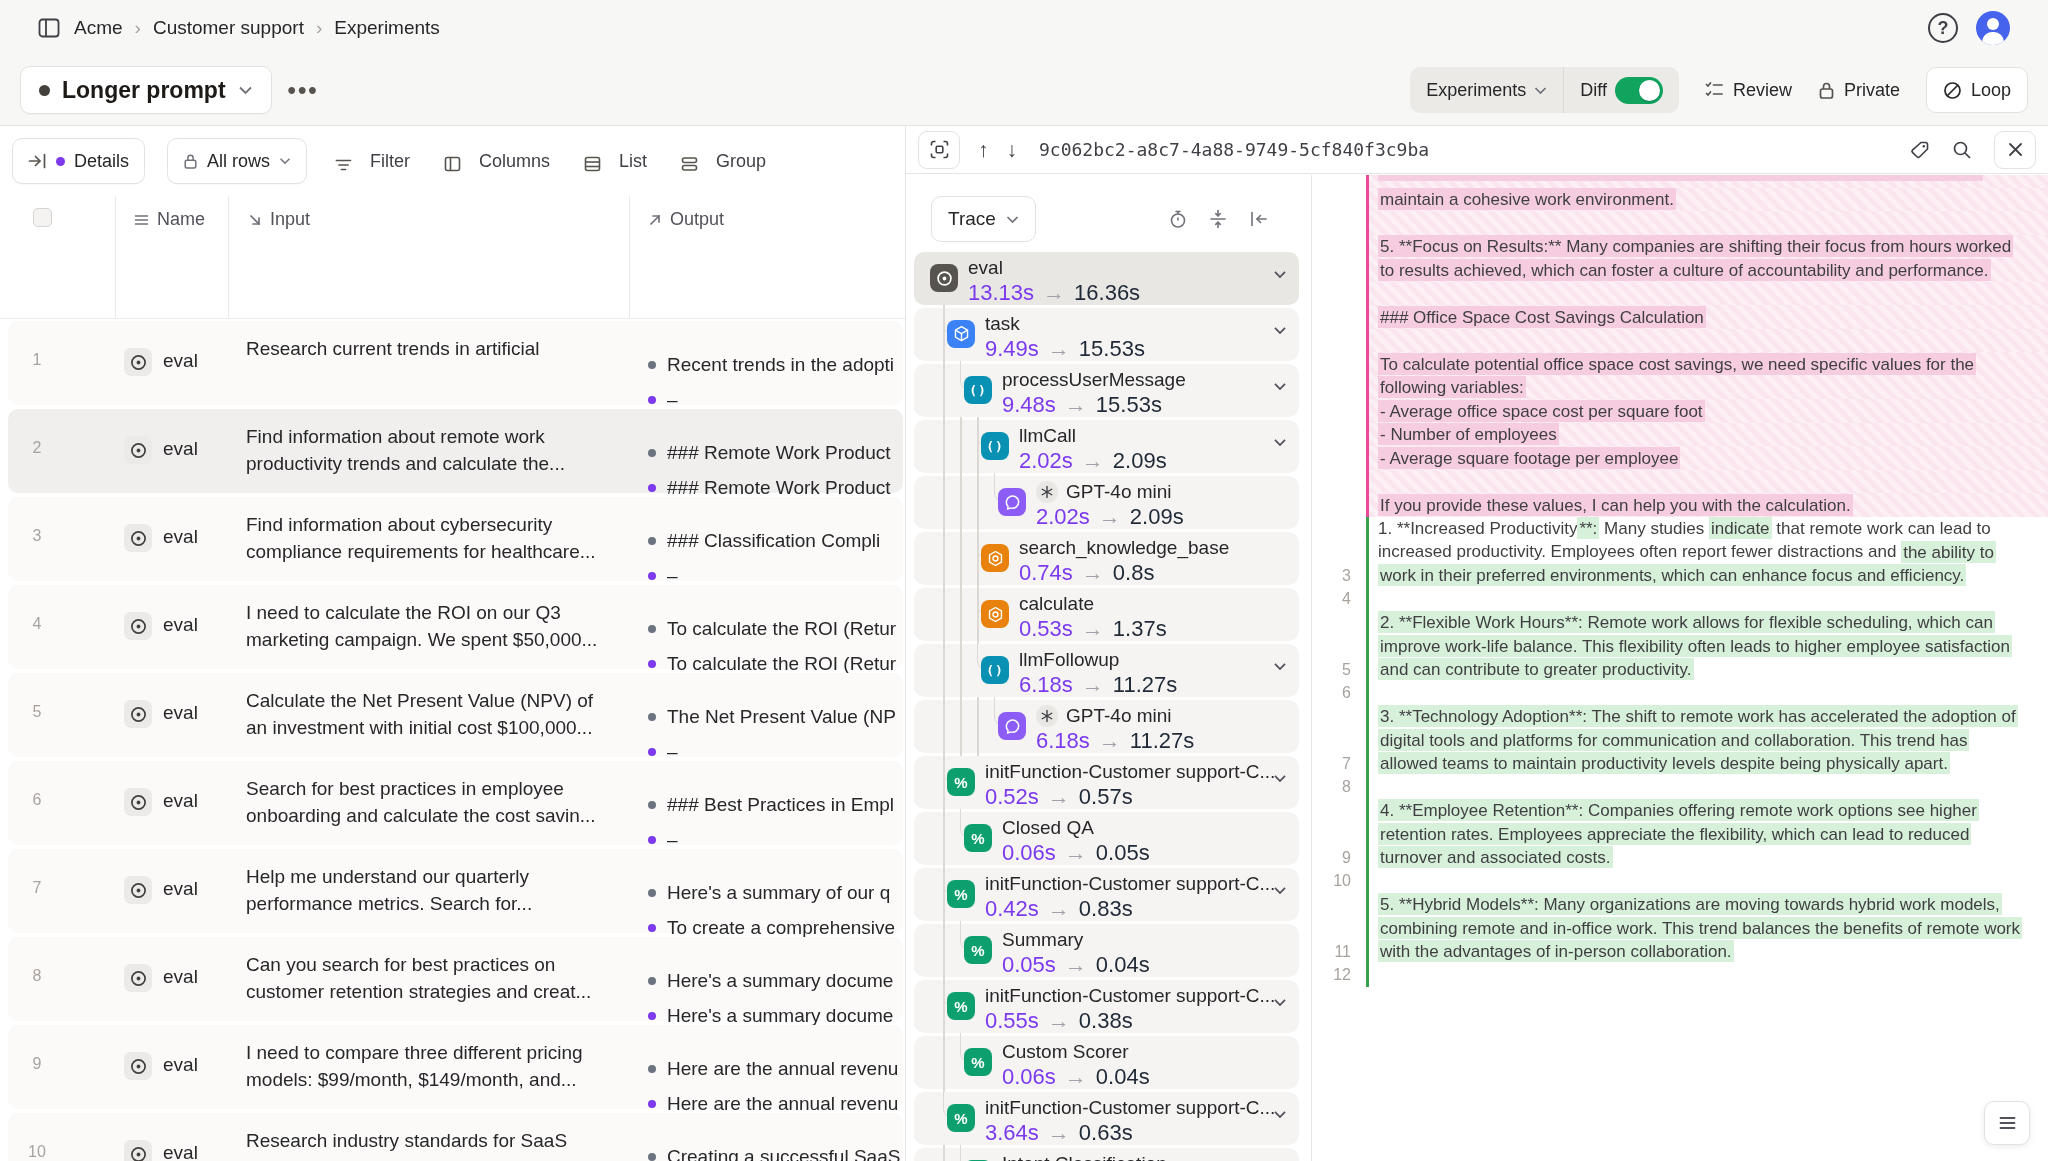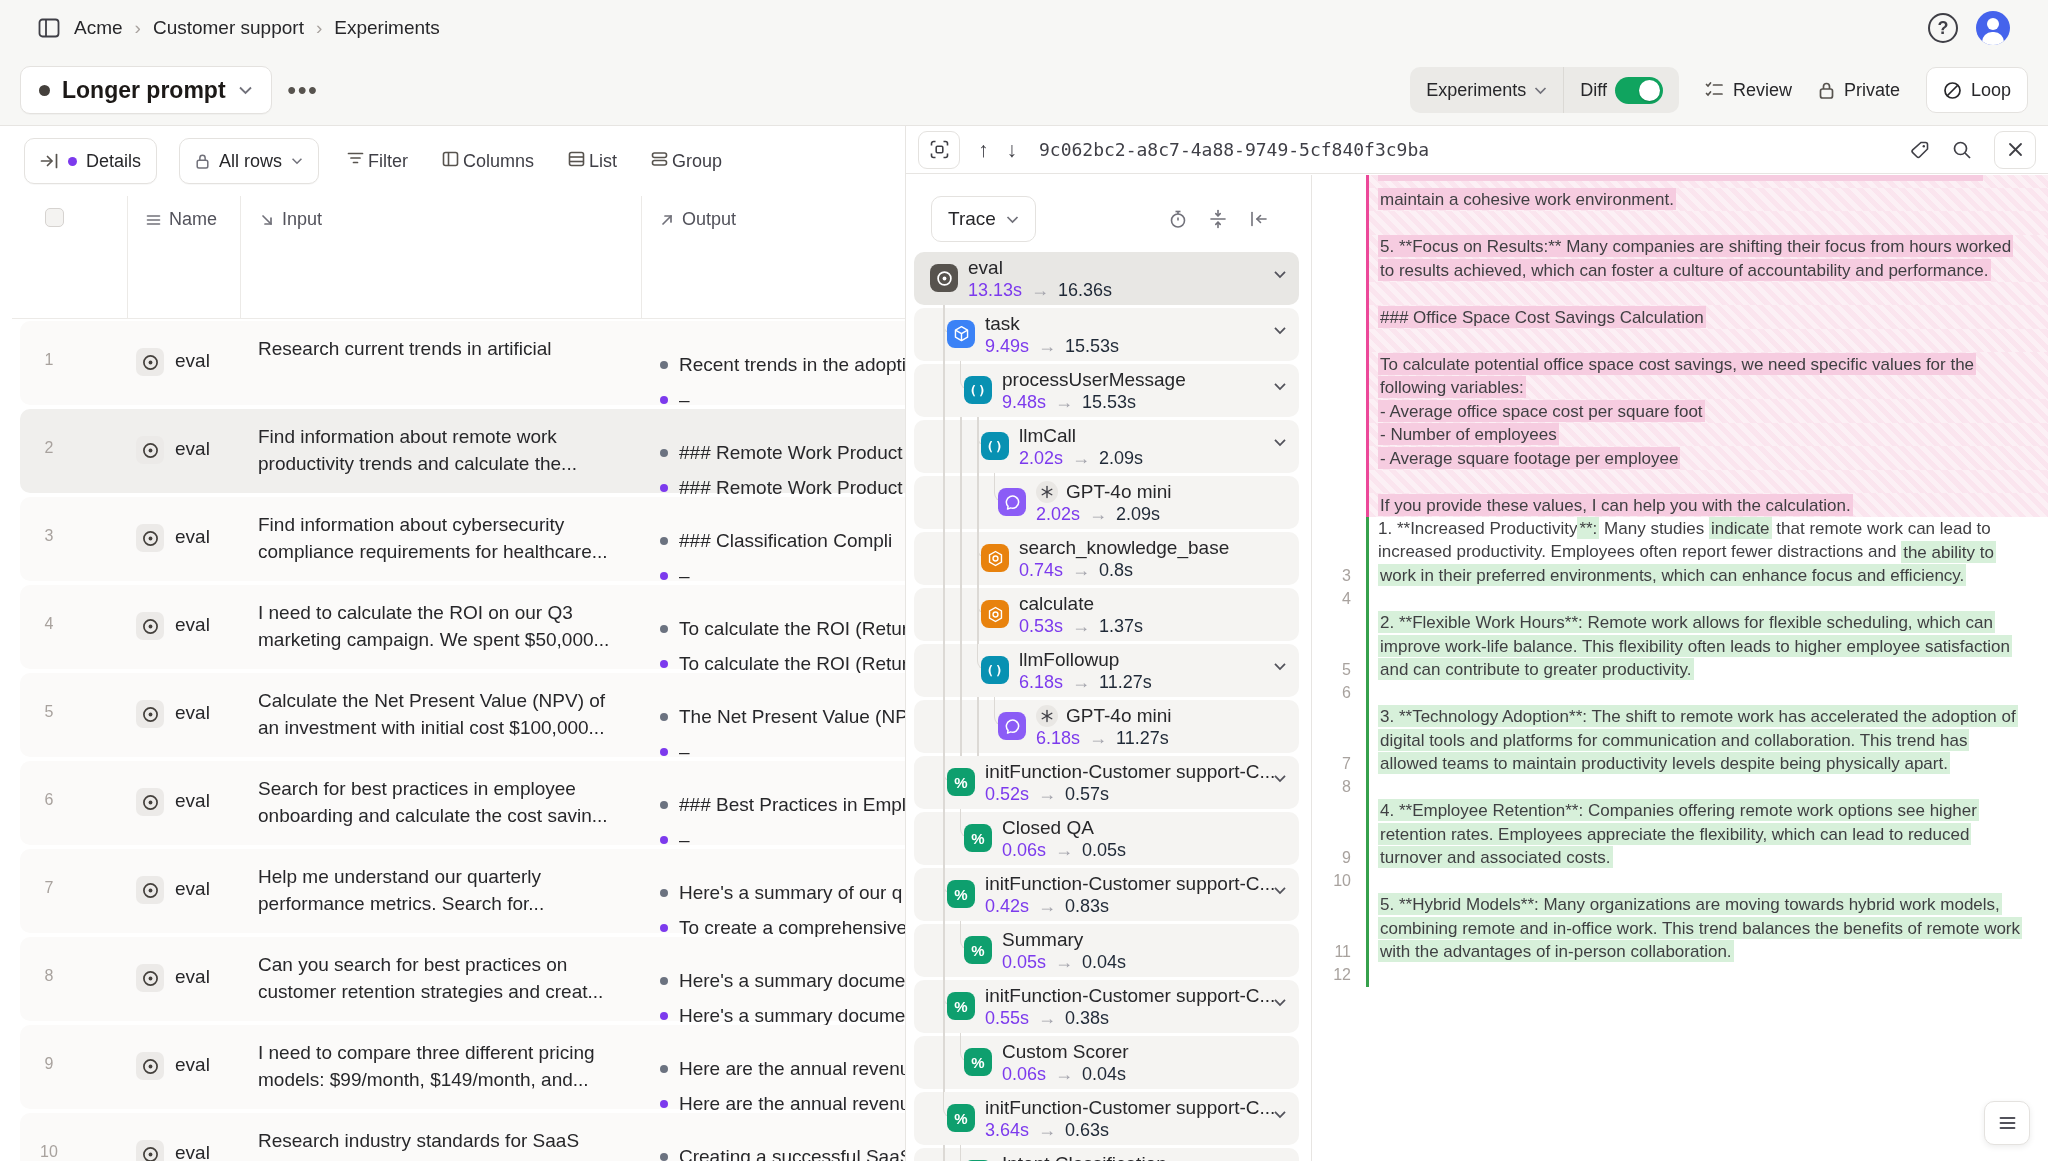--- a/index.html
+++ b/index.html
@@ -28,25 +28,25 @@
   .seg { display:flex; align-items:center; gap:8px; padding:0 16px; font-size:18px; font-weight:500; color:#27272a; height:100%; }
   .seg-div { width:1px; height:100%; background:#dbd9d5; }
   .toggle { width:48px; height:27px; border-radius:14px; background:#10a45f; position:relative; }
   .toggle .knob { position:absolute; width:21px; height:21px; border-radius:50%; background:#fff; top:3px; right:3px; box-shadow:0 1px 2px rgba(0,0,0,.2); }
   .txt-btn { display:flex; align-items:center; gap:9px; font-size:18px; font-weight:500; color:#27272a; }
   .txt-btn svg, .seg svg { color:#57534e; }
   .loop-btn { display:flex; align-items:center; gap:9px; font-size:18px; font-weight:500; color:#27272a; background:#fff; border:1px solid #e4e2df; border-radius:10px; height:46px; padding:0 16px; }
 
   
   .content { position:absolute; top:125px; left:0; right:0; bottom:0; background:#fff; border-top:1px solid #e7e5e2; }
-  .left-pane { position:absolute; left:0; top:0; width:905px; bottom:0; overflow:hidden;margin-left:12px; }
+  .left-pane { position:absolute; left:0; top:0; width:905px; bottom:0; overflow:hidden; }
 
   .toolbar { position:absolute; top:12px; left:12px; display:flex; align-items:center; gap:22px; }
   .tb-btn { display:flex; align-items:center; gap:9px; height:46px; padding:0 15px; background:#fff; border:1px solid #e4e2df; border-radius:10px; font-size:18px; font-weight:500; color:#27272a; box-shadow:0 1px 1px rgba(0,0,0,.03); }
-  .tb-flat { display:flex; align-items:flex-start; gap:4px; font-size:18px; font-weight:500; color:#3f3f46; padding:0 6px; }
+  .tb-flat { display:flex; align-items:flex-end; gap:18px; font-size:18px; font-weight:500; color:#3f3f46; padding:0 6px; }
   .tb-flat svg, .tb-btn svg { color:#57534e; }
   .purple-dot { width:9px; height:9px; border-radius:50%; background:#7c3aed; }
 
   
   .th { position:absolute; top:70px; left:0; right:0; height:123px; border-bottom:1px solid #eceae7; }
   .th .vline { position:absolute; top:0; bottom:0; width:1px; background:#eceae7; }
   .th-label { position:absolute; top:13px; display:flex; align-items:center; gap:8px; font-size:18px; font-weight:500; color:#52525b; }
   .th-label svg { color:#71717a; }
   .checkbox { position:absolute; left:33px; top:12px; width:19px; height:19px; border:1px solid #d6d3d0; border-radius:5px; background:#f4f3f1; }
 
@@ -78,21 +78,21 @@
   .tree-pane { position:absolute; top:49px; left:0; width:405px; bottom:0; overflow:hidden; background:#fff; }
   .tree-toolbar { display:flex; align-items:center; justify-content:space-between; padding:21px 42px 0 25px; }
   .trace-btn { display:flex; align-items:center; gap:10px; height:46px; padding:0 16px; background:#fff; border:1px solid #e4e2df; border-radius:10px; font-size:19px; font-weight:500; color:#27272a; }
   .tt-icons { display:flex; align-items:center; gap:22px; color:#71717a; }
 
   .tree-list { margin-top:10px; }
   .node { position:relative; height:53px; margin:0 12px 3px 8px; border-radius:10px; background:#f5f4f2; }
   .node.sel { background:#e8e7e4; }
   .n-icon { position:absolute; top:12px; width:28px; height:28px; border-radius:8px; display:flex; align-items:center; justify-content:center; color:#fff; z-index:2; }
   .n-label { position:absolute; top:5px; font-size:19px; color:#27272a; white-space:nowrap; display:flex; align-items:center; gap:8px; }
-  .n-times { position:absolute; top:28px; font-size:18px; display:flex; align-items:center; gap:9px; }
+  .n-times { position:absolute; top:28px; font-size:22px; display:flex; align-items:center; gap:9px; }
   .n-old { color:#7c3aed; }
   .n-arrow { color:#a1a1aa; }
   .n-new { color:#1f2937; }
   .n-chev { position:absolute; right:12px; top:18px; color:#52525b; }
   .n-line { position:absolute; top:-3px; bottom:-3px; width:1.5px; background:#dcd9d5; z-index:1; }
   .n-elbow { position:absolute; top:-3px; height:29px; width:14px; border-left:1.5px solid #dcd9d5; border-bottom:1.5px solid #dcd9d5; border-bottom-left-radius:9px; z-index:1; }
   .openai-badge { width:22px; height:22px; border-radius:50%; background:#e9e7e4; display:flex; align-items:center; justify-content:center; color:#3f3f46; }
   .fn-glyph { font-family:"DejaVu Sans Mono", monospace; font-size:13px; font-weight:700; letter-spacing:1px; }
   .pct-glyph { font-size:15px; font-weight:700; }
 

